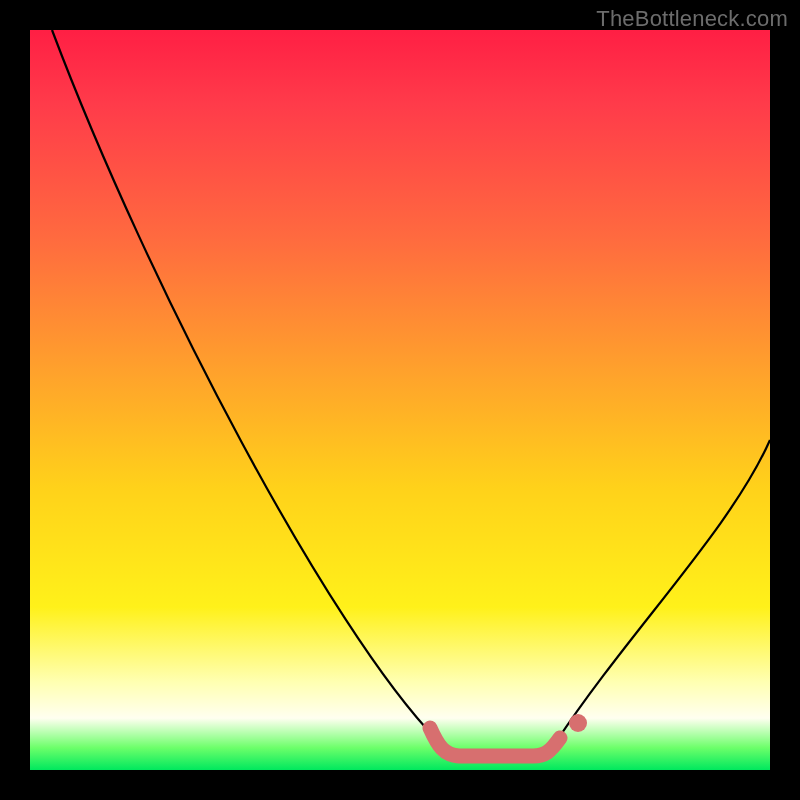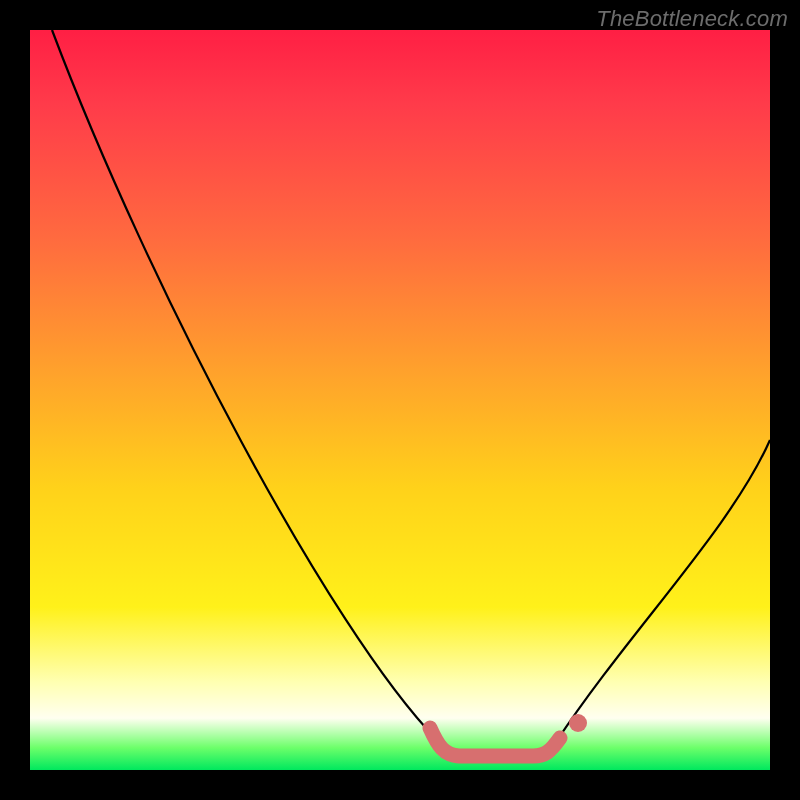--- a/index.html
+++ b/index.html
@@ -9,21 +9,20 @@
     height: 800px;
     background: #000;
     font-family: Arial, Helvetica, sans-serif;
     overflow: hidden;
   }
   .frame {
     position: relative;
     width: 800px;
     height: 764px;
     background: #000;
-    font-style: italic;
   }
   .plot {
     position: absolute;
     left: 30px;
     top: 30px;
     width: 740px;
     height: 740px;
     
     background: linear-gradient(
       to bottom,

